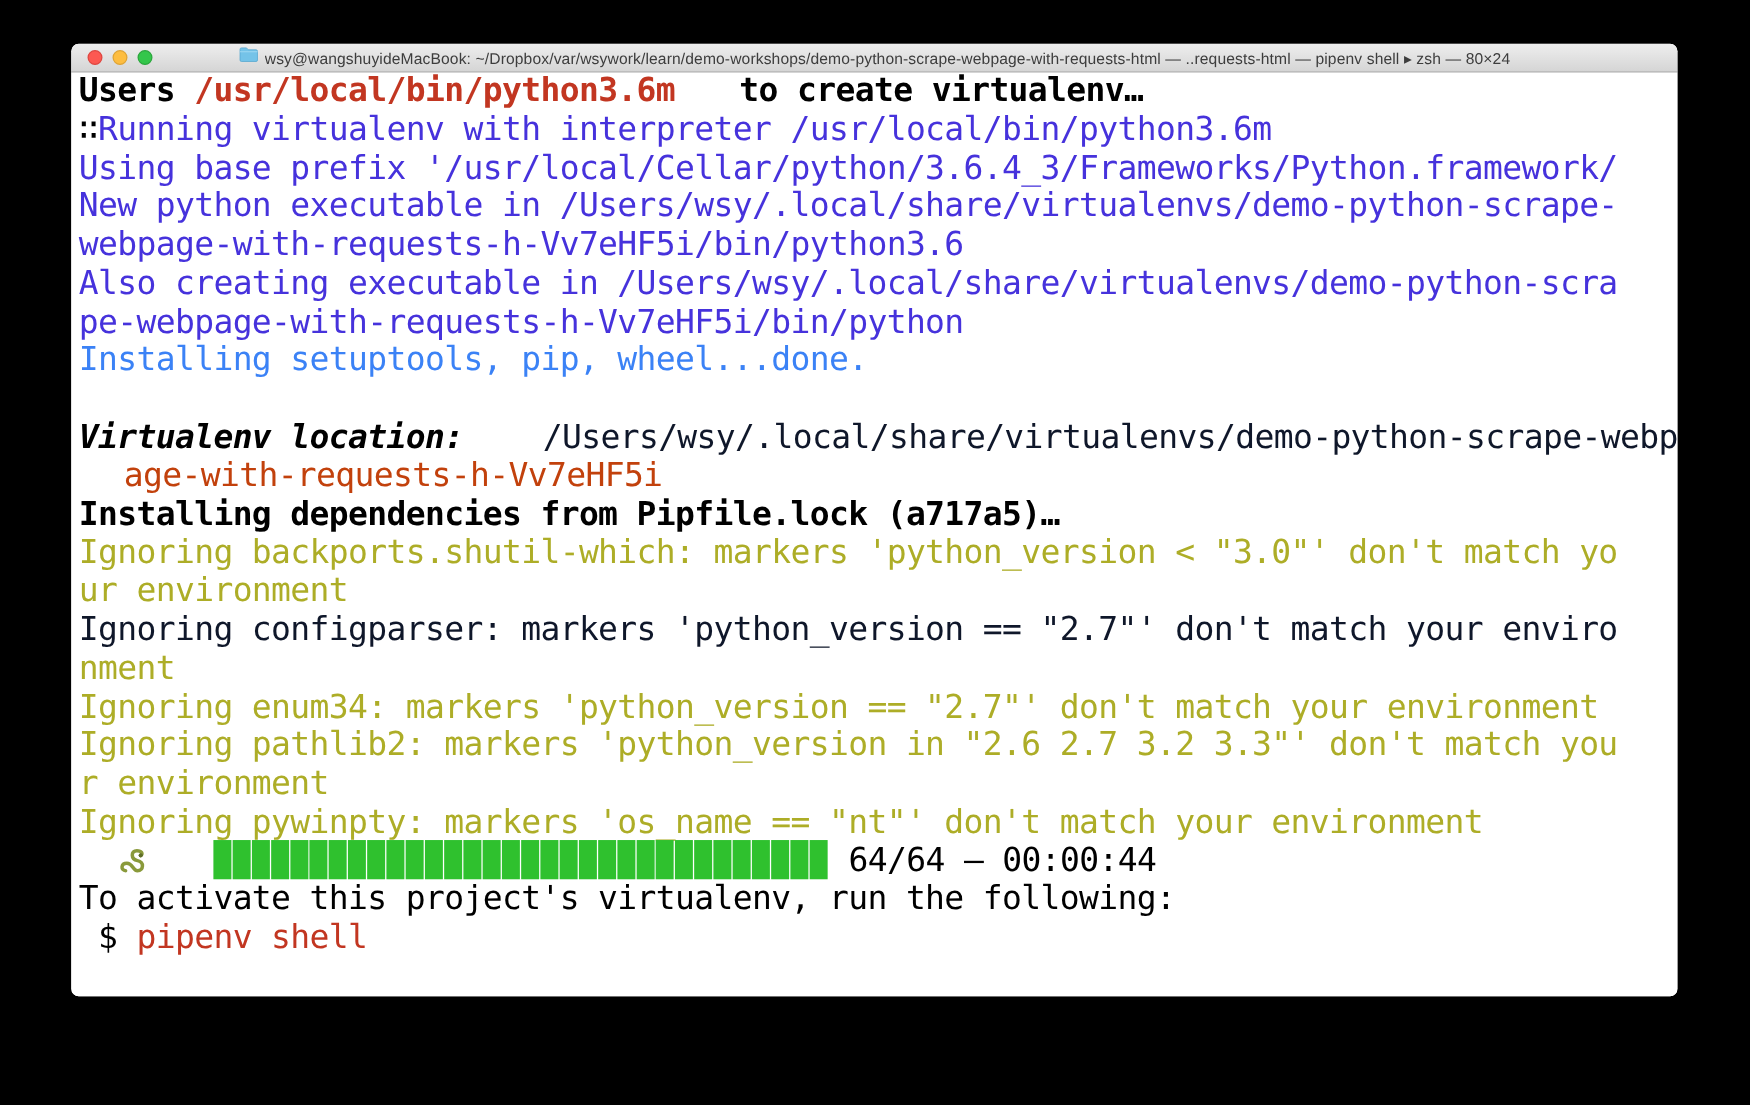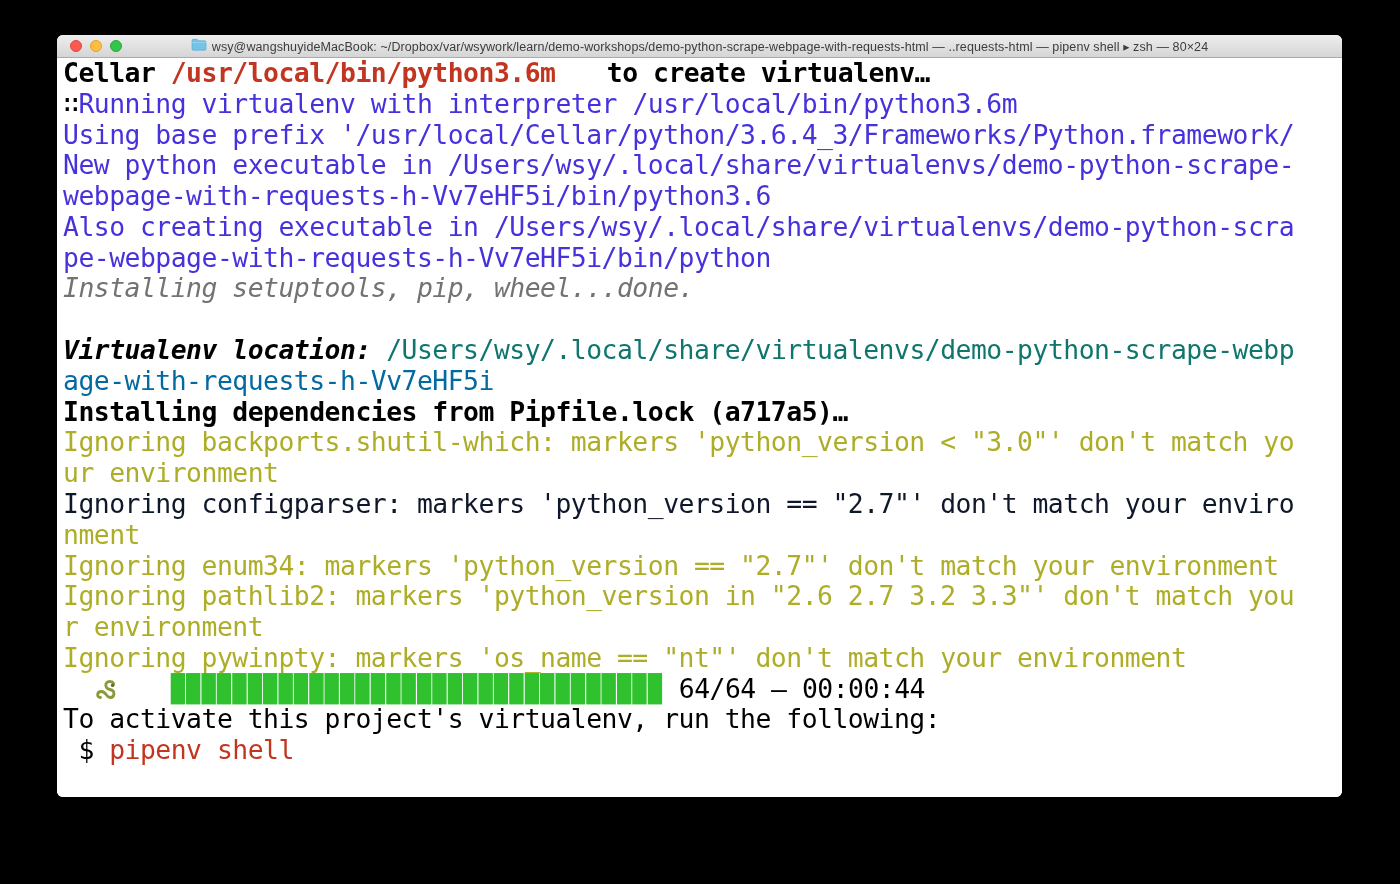--- a/index.html
+++ b/index.html
@@ -82,31 +82,31 @@
       <span class="folder-icon">
         <svg width="16" height="13" viewBox="0 0 16 13">
           <path d="M1 2.5 a1.2 1.2 0 0 1 1.2-1.2 h4 l1.4 1.5 h6.2 a1.2 1.2 0 0 1 1.2 1.2 v7 a1.2 1.2 0 0 1 -1.2 1.2 h-11.6 a1.2 1.2 0 0 1 -1.2 -1.2 z" fill="#74c3e8" stroke="#54a5cf" stroke-width="0.6"></path>
           <path d="M1 4.4 h14" stroke="#9fd8f2" stroke-width="0.8"></path>
         </svg>
       </span>
       <span class="window-title">wsy@wangshuyideMacBook: ~/Dropbox/var/wsywork/learn/demo-workshops/demo-python-scrape-webpage-with-requests-html — ..requests-html — pipenv shell ▸ zsh — 80×24</span>
     </div>
   </div>
   <div class="screen">
-      <div class="t-line"><span class="seg" style="color: rgb(0, 0, 0); font-weight: bold;">Cellar </span><span class="seg" style="color: rgb(194, 54, 33); font-weight: bold;">/usr/local/bin/python3.6m</span><span class="seg" style="color: rgb(0, 0, 0); font-weight: bold; padding-left: 36px;"> to create virtualenv…</span></div>
+      <div class="t-line"><span class="seg" style="color: rgb(0, 0, 0); font-weight: bold;">Users </span><span class="seg" style="color: rgb(194, 54, 33); font-weight: bold;">/usr/local/bin/python3.6m</span><span class="seg" style="color: rgb(0, 0, 0); font-weight: bold; padding-left: 36px;"> to create virtualenv…</span></div>
       <div class="t-line"><span class="seg" style="color: rgb(0, 0, 0);">∷</span><span class="seg" style="color: rgb(70, 50, 220);">Running virtualenv with interpreter /usr/local/bin/python3.6m</span></div>
       <div class="t-line"><span class="seg" style="color: rgb(70, 50, 220);">Using base prefix '/usr/local/Cellar/python/3.6.4_3/Frameworks/Python.framework/</span></div>
       <div class="t-line"><span class="seg" style="color: rgb(70, 50, 220);">New python executable in /Users/wsy/.local/share/virtualenvs/demo-python-scrape-</span></div>
       <div class="t-line"><span class="seg" style="color: rgb(70, 50, 220);">webpage-with-requests-h-Vv7eHF5i/bin/python3.6</span></div>
       <div class="t-line"><span class="seg" style="color: rgb(70, 50, 220);">Also creating executable in /Users/wsy/.local/share/virtualenvs/demo-python-scra</span></div>
       <div class="t-line"><span class="seg" style="color: rgb(70, 50, 220);">pe-webpage-with-requests-h-Vv7eHF5i/bin/python</span></div>
-      <div class="t-line"><span class="seg" style="color: #737373; font-style: italic;">Installing setuptools, pip, wheel...done.</span></div>
+      <div class="t-line"><span class="seg" style="color: #3b82f6;">Installing setuptools, pip, wheel...done.</span></div>
       <div class="t-line"></div>
-      <div class="t-line"><span class="seg" style="color: rgb(0, 0, 0); font-weight: bold; font-style: italic;">Virtualenv location: </span><span class="seg" style="color: #0f766e;">/Users/wsy/.local/share/virtualenvs/demo-python-scrape-webp</span></div>
-      <div class="t-line"><span class="seg" style="color: #0369a1;">age-with-requests-h-Vv7eHF5i</span></div>
+      <div class="t-line"><span class="seg" style="color: rgb(0, 0, 0); font-weight: bold; font-style: italic;">Virtualenv location: </span><span class="seg" style="color: #0f172a; margin-left: 48px;">/Users/wsy/.local/share/virtualenvs/demo-python-scrape-webp</span></div>
+      <div class="t-line"><span class="seg" style="color: #c2410c; margin-left: 36px;">age-with-requests-h-Vv7eHF5i</span></div>
       <div class="t-line"><span class="seg" style="color: rgb(0, 0, 0); font-weight: bold;">Installing dependencies from Pipfile.lock (a717a5)…</span></div>
       <div class="t-line"><span class="seg" style="color: rgb(173, 173, 39);">Ignoring backports.shutil-which: markers 'python_version &lt; "3.0"' don't match yo</span></div>
       <div class="t-line"><span class="seg" style="color: rgb(173, 173, 39);">ur environment</span></div>
       <div class="t-line"><span class="seg" style="color: #0f172a;">Ignoring configparser: markers 'python_version == "2.7"' don't match your enviro</span></div>
       <div class="t-line"><span class="seg" style="color: rgb(173, 173, 39);">nment</span></div>
       <div class="t-line"><span class="seg" style="color: rgb(173, 173, 39);">Ignoring enum34: markers 'python_version == "2.7"' don't match your environment</span></div>
       <div class="t-line"><span class="seg" style="color: rgb(173, 173, 39);">Ignoring pathlib2: markers 'python_version in "2.6 2.7 3.2 3.3"' don't match you</span></div>
       <div class="t-line"><span class="seg" style="color: rgb(173, 173, 39);">r environment</span></div>
       <div class="t-line"><span class="seg" style="color: rgb(173, 173, 39);">Ignoring pywinpty: markers 'os_name == "nt"' don't match your environment</span></div>
       <div class="t-line"><span class="seg" style="color: rgb(0, 0, 0);">  </span><span class="snake-icon-span"><svg width="24" height="24" viewBox="0 0 24 24">

